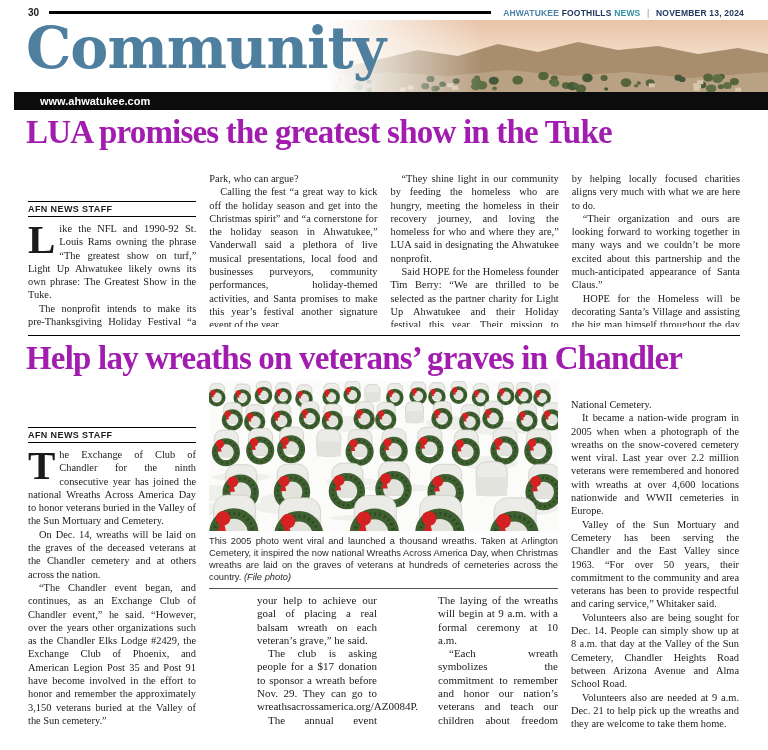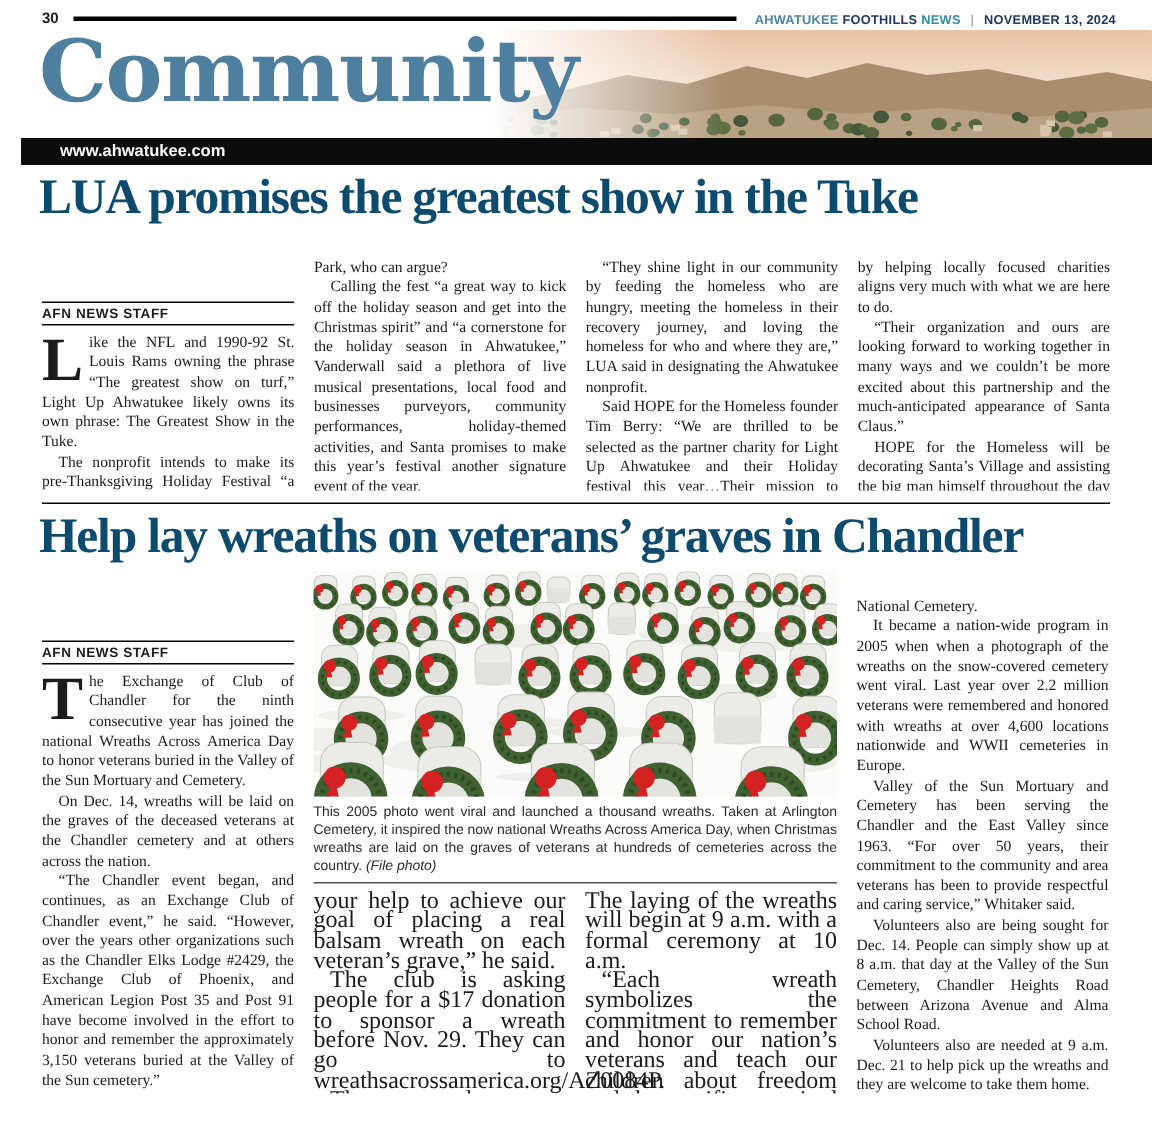--- a/index.html
+++ b/index.html
@@ -17,21 +17,21 @@
   .masthead{position:relative;height:72px;margin-top:2px;padding-left:29px;}
   .banner{position:absolute;right:0;top:0;width:440px;height:72px;}
   .banner-fade{position:absolute;right:0;top:0;width:440px;height:72px;
         background:linear-gradient(to right,#ffffff 0%,rgba(255,255,255,0) 35%);}
   .community{position:absolute;left:26px;top:-6px;font-family:"DejaVu Serif",serif;
         font-weight:bold;font-size:57px;color:#4e7f9e;letter-spacing:-1px;z-index:3;}
   .urlbar{margin-left:14px;height:18px;background:#0c0c0c;display:flex;align-items:center;}
   .urlbar span{color:#fff;font-family:"Liberation Sans",sans-serif;font-weight:bold;font-size:11px;padding-left:26px;}
   
   .headline{padding:3px 24px 0 26px;font-weight:bold;font-size:33px;line-height:38px;
-        letter-spacing:-0.8px;color:#0c4a6e;white-space:nowrap;}
+        letter-spacing:-0.8px;color:#a21caf;white-space:nowrap;}
   .byline{border-top:1.5px solid #000;border-bottom:1px solid #000;
         font-family:"Liberation Sans",sans-serif;font-weight:bold;font-size:9px;
         letter-spacing:.4px;padding:2px 0 2px 0;margin-bottom:5px;margin-top:46px;}
   
   .cols{display:flex;gap:13px;padding:4px 28px 0 28px;}
   .col{flex:1;min-width:0;}
   .col p{margin:0;font-size:10.4px;line-height:13.3px;text-align:justify;}
   .col p.ind{text-indent:11px;}
   .pad-top{padding-top:17px;}
   .dropcap{float:left;font-weight:bold;font-size:41px;line-height:33px;padding:1px 4px 0 0;}
@@ -41,21 +41,21 @@
   .a2-grid{display:grid;grid-template-columns:168px 349px 168px;column-gap:13px;
         padding:4px 28px 0 28px;height:348px;overflow:hidden;}
   .a2-grid p{margin:0;font-size:10.4px;line-height:13.3px;text-align:justify;}
   .a2-grid p.ind{text-indent:11px;}
   .photo-wrap{width:349px;}
   .photo{display:block;width:349px;height:150px;background:#fafaf8;}
   .caption{font-family:"Liberation Sans",sans-serif;font-size:9.3px;line-height:12px;
         text-align:justify;color:#2a2a2a;padding:4px 0 5px 0;border-bottom:1px solid #555;}
   .caption .credit{font-style:italic;}
   .mid-cols{display:flex;gap:13px;padding-top:5px;}
-  .mid-cols .col p{font-size:16px;}
+  .mid-cols .col p{font-size:11px;margin-left:48px;}
 </style>
 </head>
 <body>
 
 <div class="page">
 
   <div class="topline">
     <span class="pagenum">30</span>
     <div class="toprule"></div>
     <div class="brand">

